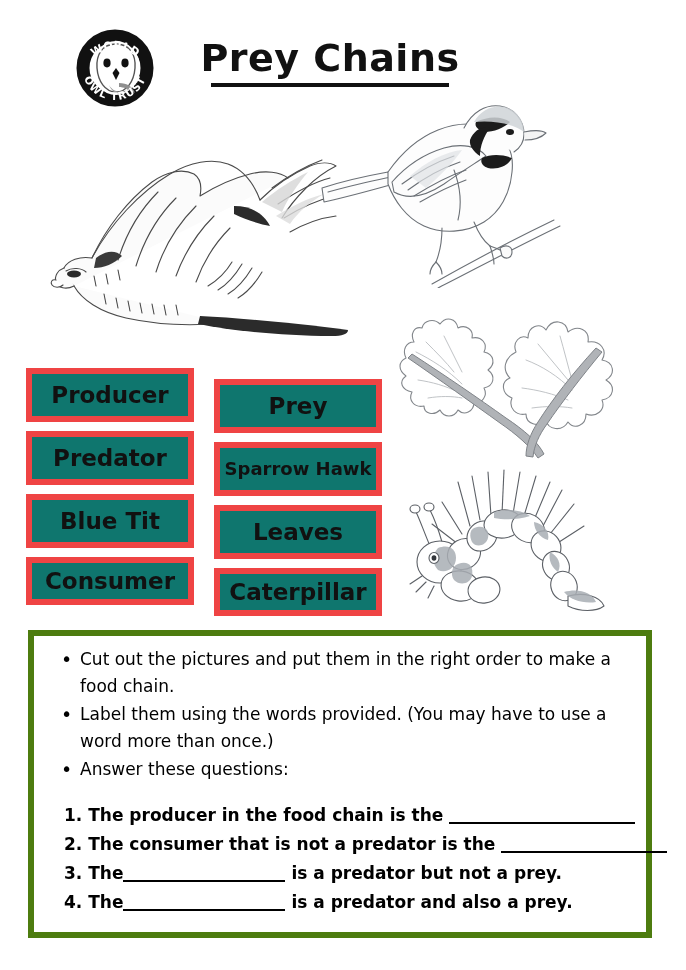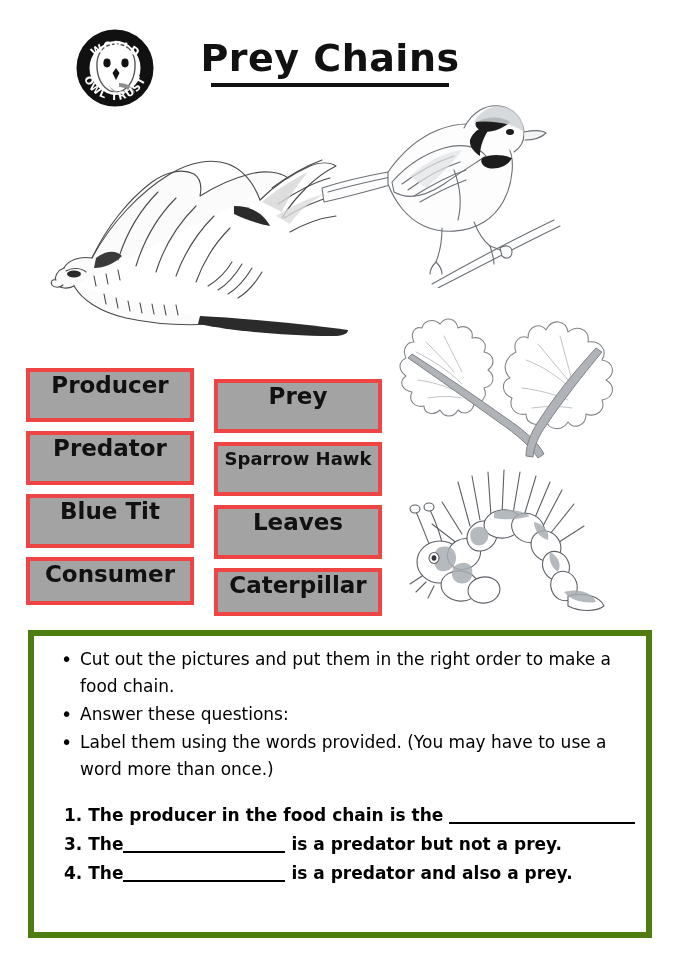--- a/index.html
+++ b/index.html
@@ -50,23 +50,24 @@
   .illus { position: absolute; }
   #hawk-illustration   { left: 48px;  top: 108px; width: 330px; height: 232px; }
   #bluetit-illustration{ left: 314px; top: 92px;  width: 254px; height: 196px; }
   #leaves-illustration { left: 392px; top: 296px; width: 236px; height: 166px; }
   #caterpillar-illustration { left: 398px; top: 466px; width: 226px; height: 152px; }
 
   
   #word-cards { position: absolute; left: 0; top: 0; width: 686px; height: 0; }
   .word-card {
     position: absolute;
-    border: 4px solid #ef4444;
-    background: #a3a3a3;
+    border: 6px solid #ef4444;
+    background: #0f766e;
     display: flex;
+    align-items: center;
     justify-content: center;
     box-sizing: border-box;
   }
   .word-card-label {
     font-family: "DejaVu Sans", sans-serif;
     font-weight: bold;
     font-size: 23px;
     line-height: 26px;
     color: #111;
     white-space: nowrap;
@@ -411,29 +412,34 @@
   </div>
   <div class="word-card col-right row-4">
     <span class="word-card-label">Caterpillar</span>
   </div>
 </div>
 
 <div id="instruction-panel">
 
   <ul id="instruction-list">
     <li class="instruction-item">Cut out the pictures and put them in the right order to make a food chain.</li>
+    <li class="instruction-item">Label them using the words provided. (You may have to use a word more than once.)</li>
     <li class="instruction-item">Answer these questions:</li>
-    <li class="instruction-item">Label them using the words provided. (You may have to use a word more than once.)</li>
   </ul>
 
   <ol id="question-list">
     <li class="question-item">
       <span class="q-num">1.</span>
       <span>The producer in the food chain is the</span>
       <span class="q-blank blank-long"></span>
+    </li>
+    <li class="question-item">
+      <span class="q-num">2.</span>
+      <span>The consumer that is not a predator is the</span>
+      <span class="q-blank blank-mid"></span>
     </li>
     <li class="question-item">
       <span class="q-num">3.</span>
       <span>The</span><span class="q-blank blank-short"></span>
       <span>is a predator but not a prey.</span>
     </li>
     <li class="question-item">
       <span class="q-num">4.</span>
       <span>The</span><span class="q-blank blank-short"></span>
       <span>is a predator and also a prey.</span>

